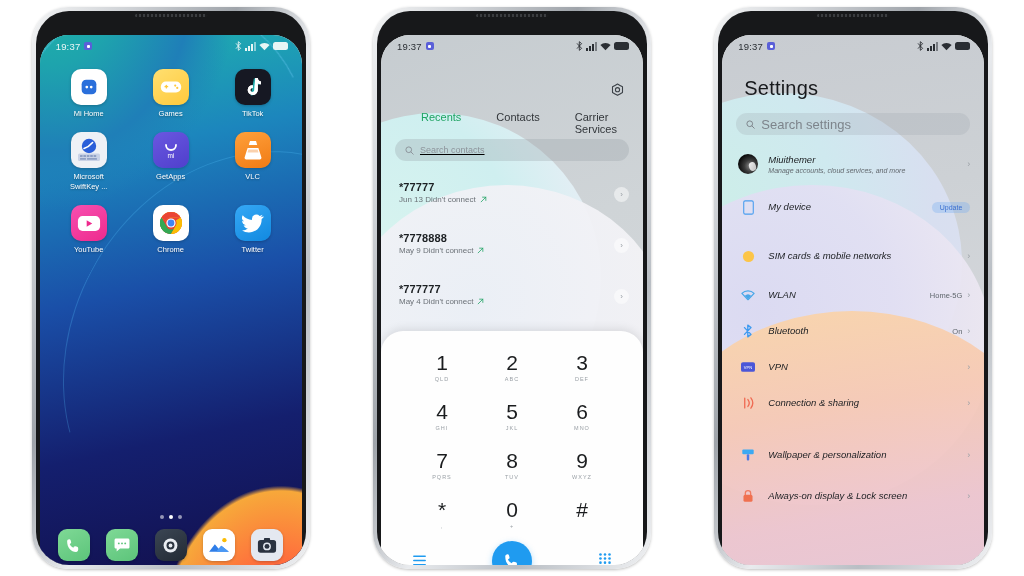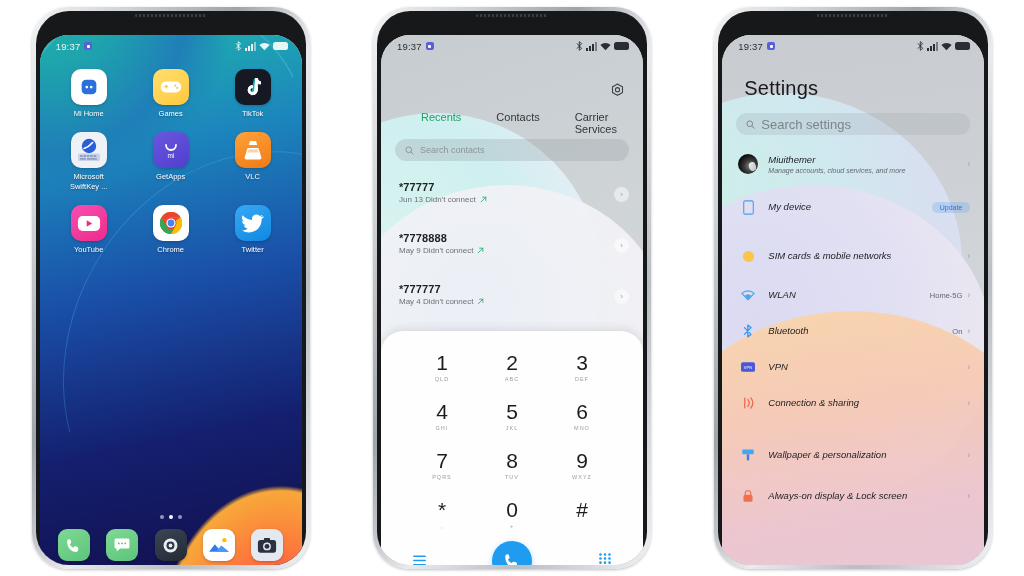--- a/index.html
+++ b/index.html
@@ -155,20 +155,21 @@
     display: flex; align-items: baseline; gap: 11px; z-index: 12;
   }
   .dl-tab { font-size: 11px; color: #32363a; padding-left: 24px; }
   .dl-tab.active { color: #1fa463; }
   .dl-search {
     position: absolute; top: 104px; left: 14px; right: 14px; height: 22px;
     background: rgba(150,158,166,.30);
     border-radius: 11px;
     display: flex; align-items: center; gap: 6px; padding: 0 10px;
     z-index: 12;
+    text-decoration: underline;
   }
   .dl-search span { font-size: 9px; color: #8d949b; }
   .dl-list { position: absolute; top: 140px; left: 0; right: 0; z-index: 11; }
   .dl-item { position: relative; height: 51px; padding: 6px 18px 0 18px; }
   .dl-num { font-size: 11px; font-weight: 700; color: #1c2023; letter-spacing: .1px; }
   .dl-sub { font-size: 8px; color: #6b7177; margin-top: 2px; display: flex; align-items: center; gap: 4px; }
   .dl-chev {
     position: absolute; right: 14px; top: 12px;
     width: 15px; height: 15px; border-radius: 50%;
     background: rgba(255,255,255,.5);

